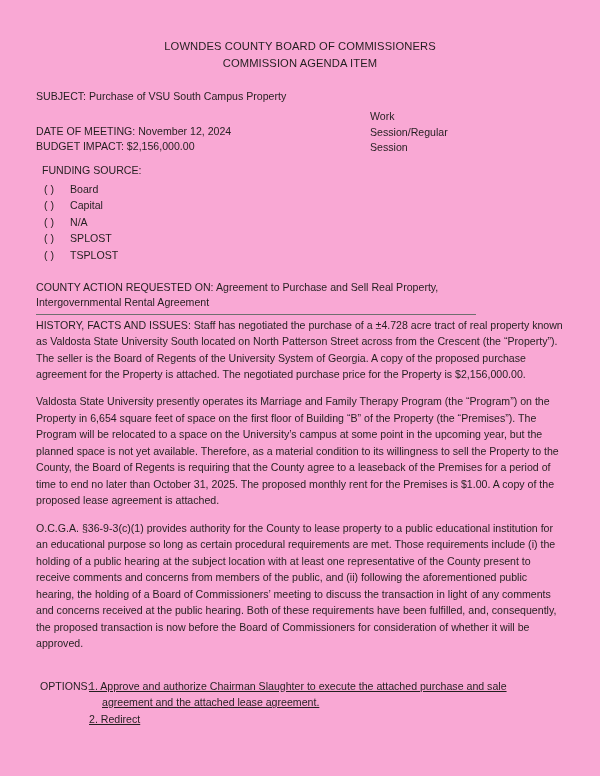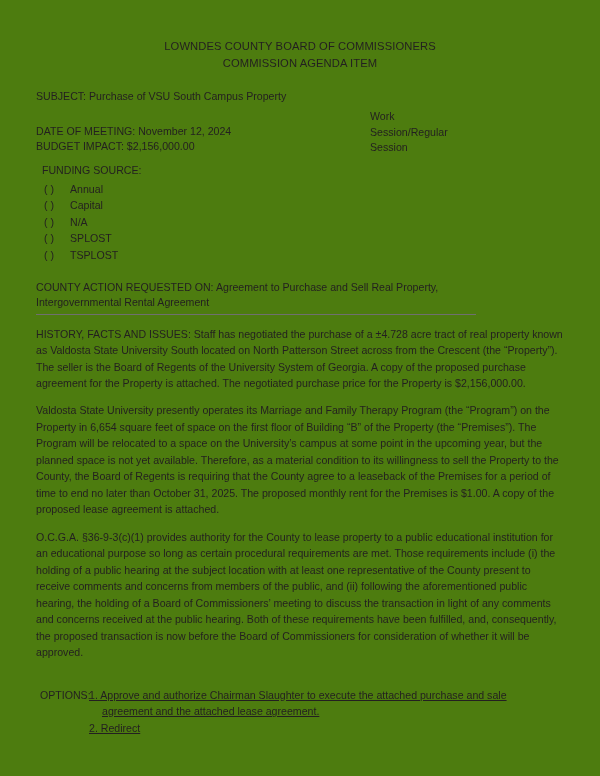--- a/index.html
+++ b/index.html
@@ -13,21 +13,21 @@
     font-family: "Liberation Sans", sans-serif;
     color: #231f20;
     -webkit-font-smoothing: antialiased;
   }
   .page {
     position: relative;
     width: 600px;
     height: 776px;
     box-sizing: border-box;
     padding: 36px 36px 0 36px;
-    background: #4d7c0f;
+    background: #f9a8d4;
   }
   .title-block {
     text-align: center;
     font-size: 11.2px;
     line-height: 16.5px;
     letter-spacing: 0.1px;
     margin-top: 2px;
   }
   .title-line { display: block; }
 
@@ -89,21 +89,21 @@
   }
   .action-line { display: block; }
   .divider {
     margin-top: 3px;
     width: 440px;
     height: 0;
     border-top: 1.1px solid #6f6f6f;
   }
 
   .body-para {
-    margin-top: 11px;
+    margin-top: 2px;
     font-size: 10.6px;
     line-height: 16.5px;
     text-align: left;
     width: 528px;
   }
   .body-para.gap-lg { margin-top: 8px; }
 
   .options-block {
     margin-top: 26px;
     font-size: 10.6px;
@@ -148,21 +148,21 @@
       <span class="session-line">Session</span>
     </div>
   </div>
 
   <div class="budget-row">BUDGET IMPACT: $2,156,000.00</div>
   <div class="funding-label">FUNDING SOURCE:</div>
 
   <ul class="funding-list">
     <li class="funding-item">
       <span class="funding-box">(  )</span>
-      <span class="funding-name">Annual</span>
+      <span class="funding-name">Board</span>
     </li>
     <li class="funding-item">
       <span class="funding-box">(  )</span>
       <span class="funding-name">Capital</span>
     </li>
     <li class="funding-item">
       <span class="funding-box">(  )</span>
       <span class="funding-name">N/A</span>
     </li>
     <li class="funding-item">

